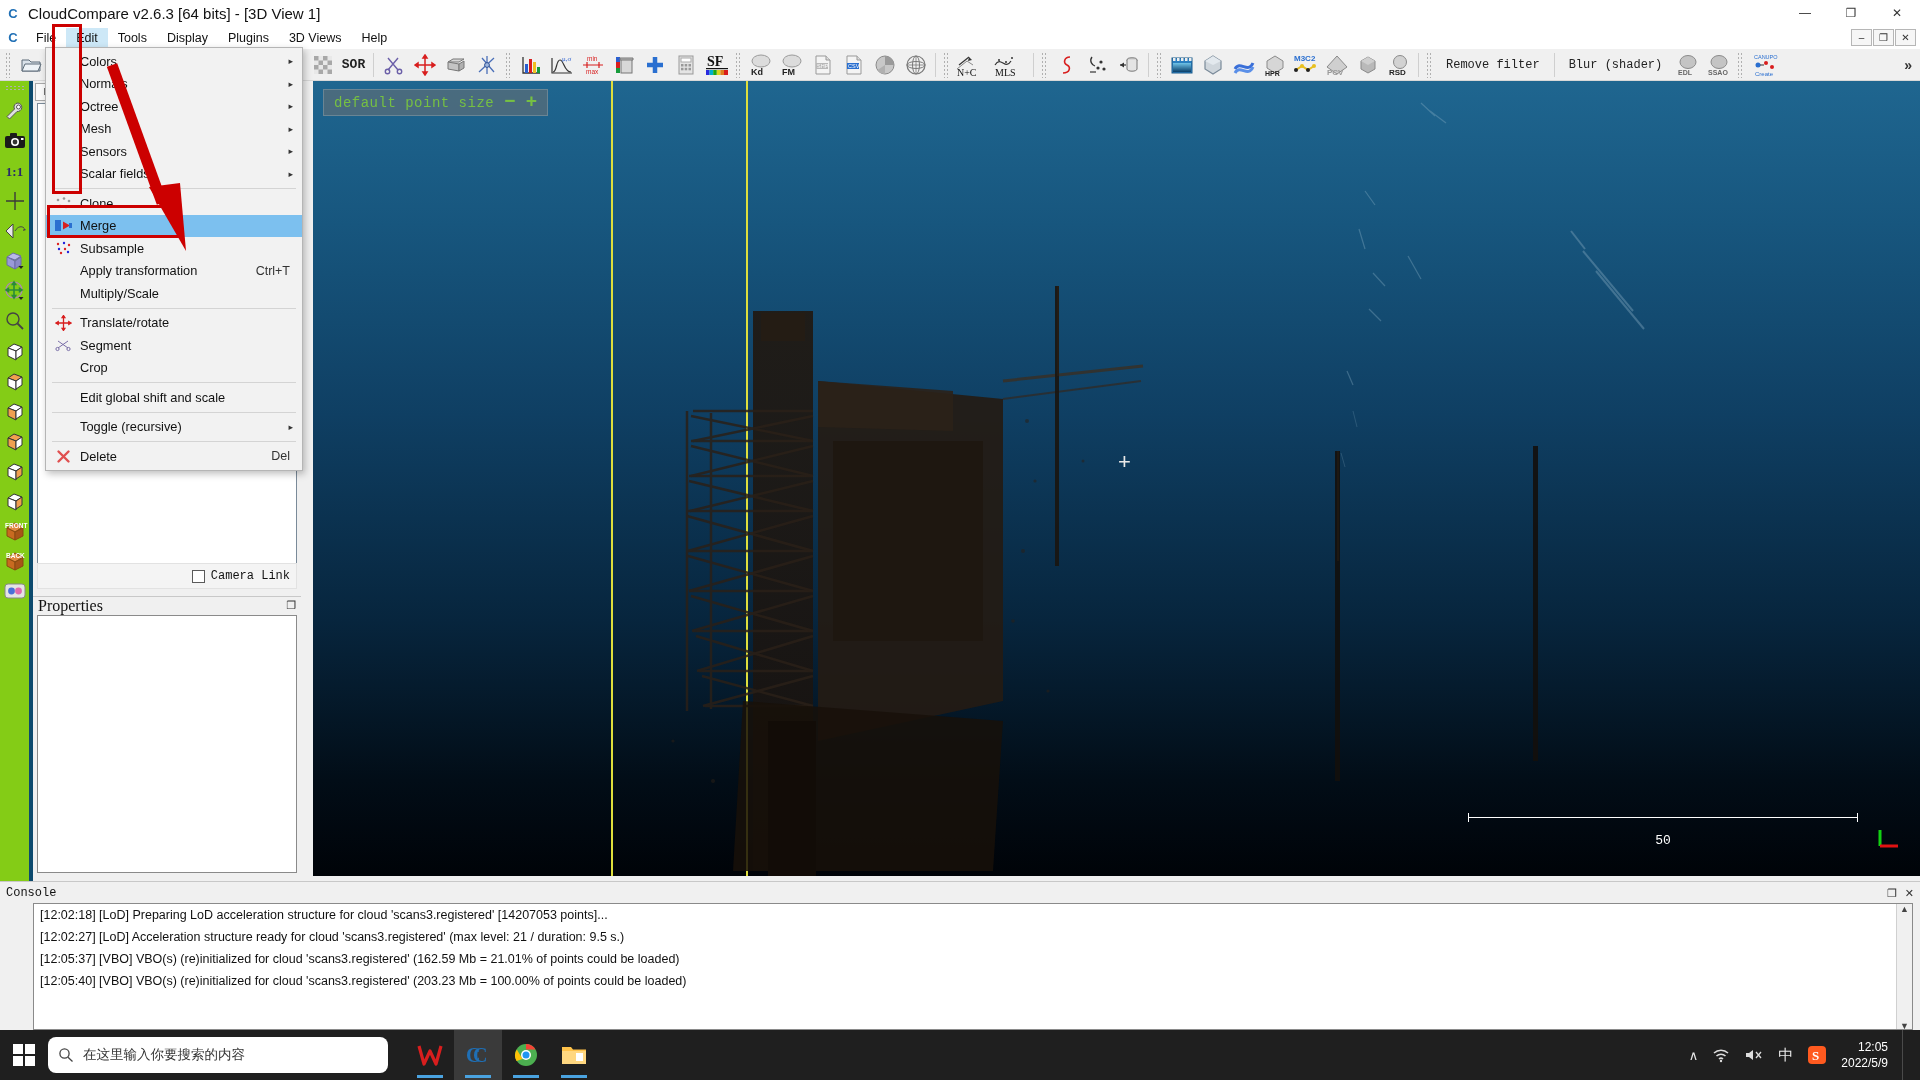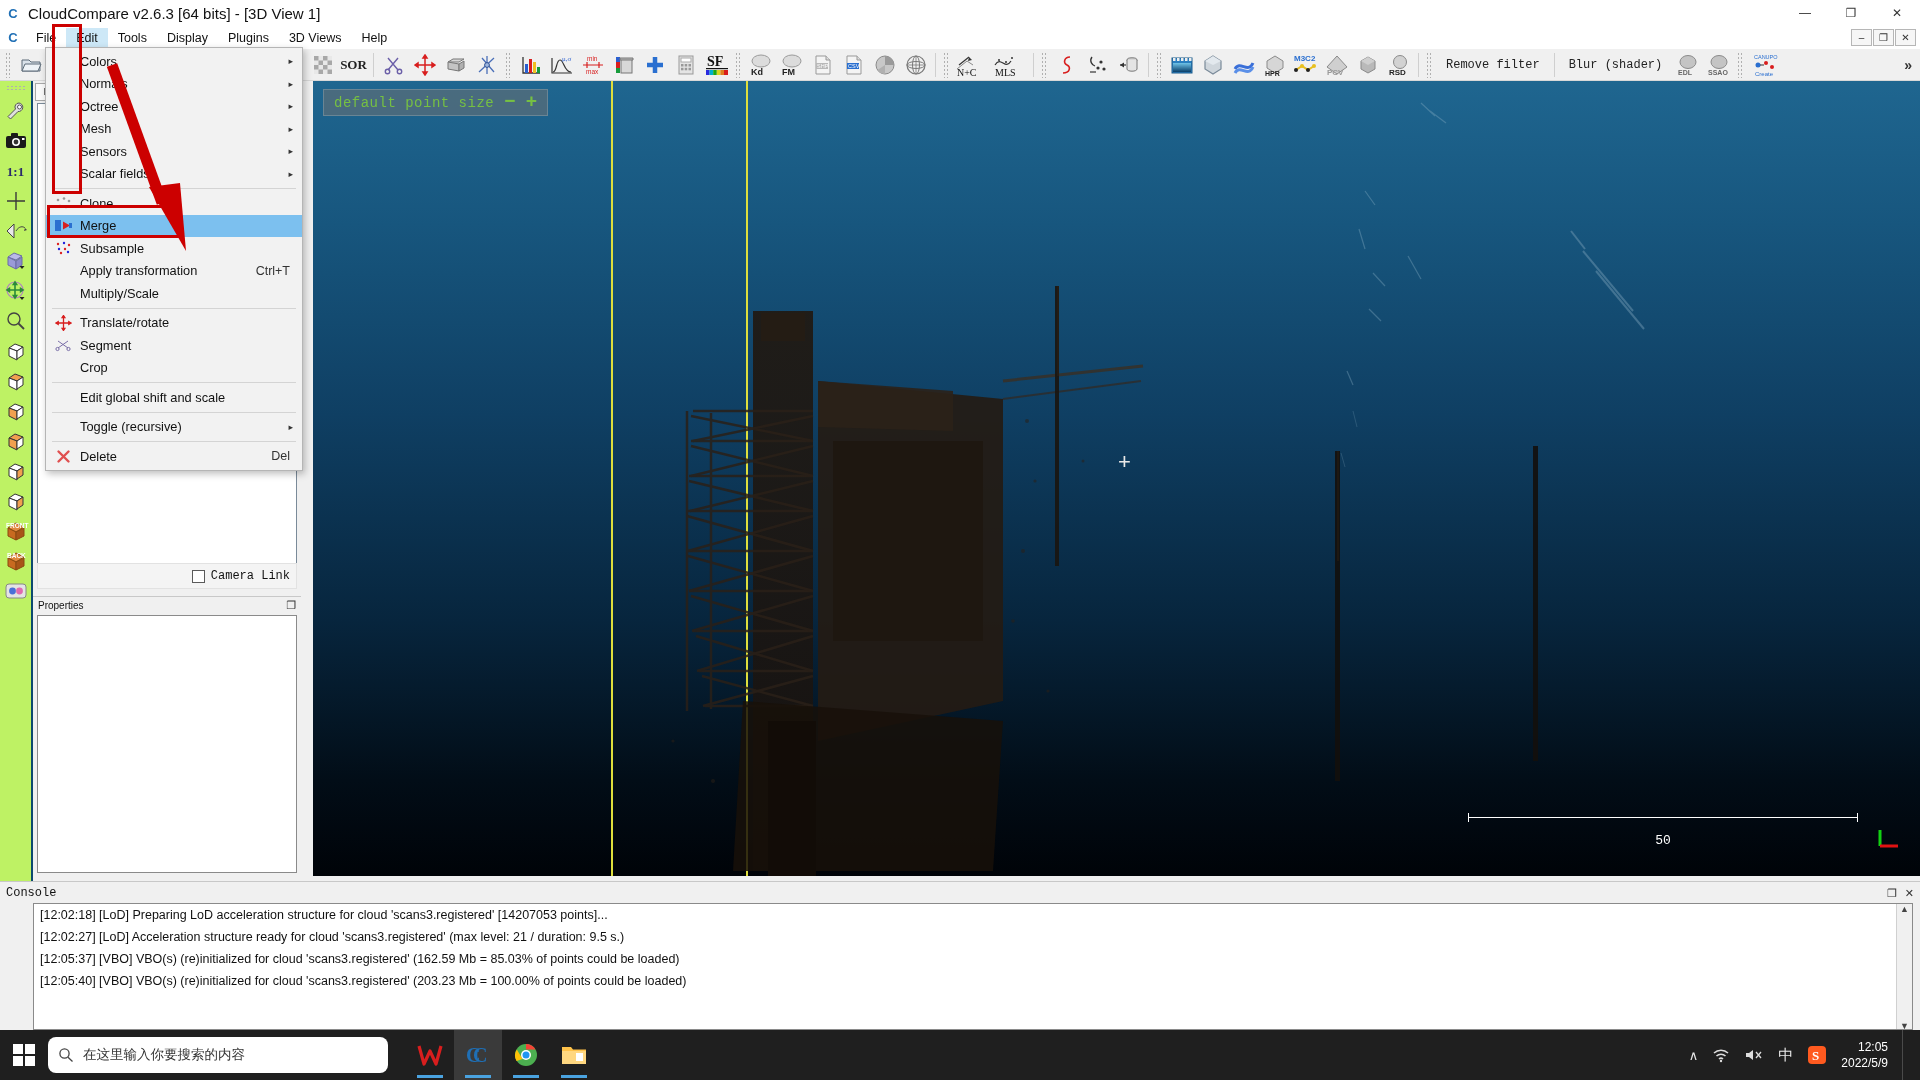--- a/index.html
+++ b/index.html
@@ -48,21 +48,21 @@
             position: relative; }
   .tb-btn svg, .tb-btn .glyph { pointer-events: none; }
   .glyph { font-size: 11px; font-weight: bold; line-height: 1; text-align: center; }
   .tb-text-btn { height: 26px; padding: 0 10px; display: flex; align-items: center;
                  font-family: "Liberation Mono", monospace; font-size: 12px; color: #222; }
   .tb-more { margin-left: auto; padding: 0 8px; font-size: 14px; font-weight: bold; color: #333; }
 
   
   .left-tb {
     position: absolute; left: 0; top: 81px; width: 33px; height: 810px;
-    background: #bef264; border-right: 2px solid #0c4a6e;
+    background: #84cc16; border-right: 4px solid #0c4a6e;
     display: flex; flex-direction: column; align-items: center; padding-top: 4px;
   }
   .lt-grip { width: 20px; height: 7px; margin-bottom: 4px;
              background-image: radial-gradient(#b0b0b0 1px, transparent 1px);
              background-size: 4px 3px; }
   .lt-btn { width: 30px; height: 30px; display: flex; align-items: center; justify-content: center; }
 
   
   .db-panel {
     position: absolute; left: 33px; top: 81px; width: 268px; height: 464px;
@@ -85,21 +85,21 @@
   }
   .chk { width: 13px; height: 13px; border: 1px solid #5a5a5a; background: #fff; margin-right: 6px; }
   .chk-lbl { font-family: "Liberation Mono", monospace; font-size: 12px; color: #111; }
 
   
   .props-hdr {
     position: absolute; left: 33px; top: 545px; width: 268px; height: 18px;
     background: #f0f0f0; border-top: 1px solid #c8c8c8;
     display: flex; align-items: center; padding: 0 5px;
   }
-  .props-title { font-family: Liberation Sans, sans-serif; font-size: 10px; color: #111; }
+  .props-title { font-family: Liberation Serif, serif; font-size: 16px; color: #111; }
   .props-float { margin-left: auto; font-size: 11px; color: #333; }
   .props-body {
     position: absolute; left: 37px; top: 563px; width: 260px; height: 310px;
     background: #fff; border: 1px solid #8a8a8a;
   }
 
   
   .view3d {
     position: absolute; left: 313px; top: 81px; width: 1607px; height: 795px;
     overflow: hidden;
@@ -299,21 +299,21 @@
         <rect x="11" y="2" width="4.5" height="4.5" fill="#a8a8a8"></rect>
       <rect x="6.5" y="6.5" width="4.5" height="4.5" fill="#a8a8a8"></rect>
         <rect x="15.5" y="6.5" width="4.5" height="4.5" fill="#a8a8a8"></rect>
       <rect x="2" y="11" width="4.5" height="4.5" fill="#a8a8a8"></rect>
         <rect x="11" y="11" width="4.5" height="4.5" fill="#a8a8a8"></rect>
       <rect x="6.5" y="15.5" width="4.5" height="4.5" fill="#a8a8a8"></rect>
         <rect x="15.5" y="15.5" width="4.5" height="4.5" fill="#a8a8a8"></rect>
     </svg>
   </div>
   <div class="tb-btn">
-    <div class="glyph" style="font-family:Liberation Serif, serif;font-size:13px;color:#222;">SOR</div>
+    <div class="glyph" style="font-family:Liberation Mono, monospace;font-size:13px;color:#222;">SOR</div>
   </div>
   <div class="tb-sep"></div>
 
   <div class="tb-btn">
     <svg width="22" height="22" viewBox="0 0 22 22">
         <path d="M5 4l10 12M15 4L5 16" stroke="#6b5fa8" stroke-width="1.4" fill="none"></path>
         <circle cx="4.5" cy="17.5" r="2.2" fill="none" stroke="#6b5fa8" stroke-width="1.4"></circle>
         <circle cx="16.5" cy="17.5" r="2.2" fill="none" stroke="#6b5fa8" stroke-width="1.4"></circle>
       </svg>
   </div>
@@ -853,21 +853,21 @@
 <div class="console-hdr">
   <div class="console-title">Console</div>
   <div class="console-actions">
     <span>❐</span>
     <span>✕</span>
   </div>
 </div>
 <div class="console-body">
   <div class="console-line">[12:02:18] [LoD] Preparing LoD acceleration structure for cloud 'scans3.registered' [14207053 points]...</div>
   <div class="console-line">[12:02:27] [LoD] Acceleration structure ready for cloud 'scans3.registered' (max level: 21 / duration: 9.5 s.)</div>
-  <div class="console-line">[12:05:37] [VBO] VBO(s) (re)initialized for cloud 'scans3.registered' (162.59 Mb = 85.03% of points could be loaded)</div>
+  <div class="console-line">[12:05:37] [VBO] VBO(s) (re)initialized for cloud 'scans3.registered' (162.59 Mb = 21.01% of points could be loaded)</div>
   <div class="console-line">[12:05:40] [VBO] VBO(s) (re)initialized for cloud 'scans3.registered' (203.23 Mb = 100.00% of points could be loaded)</div>
   <div class="console-scroll">
     <span>▲</span>
     <span>▼</span>
   </div>
 </div>
 
 <div class="dropdown">
 
   <div class="dd-item">

